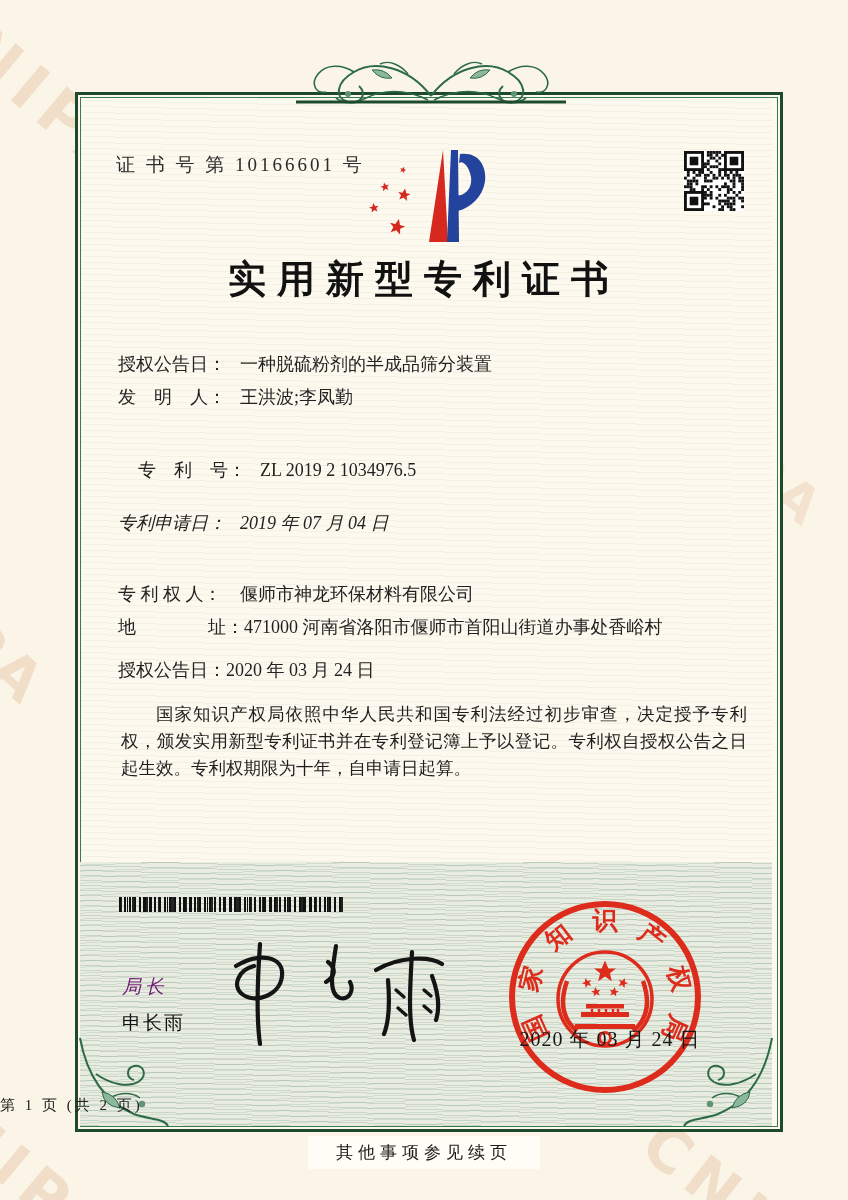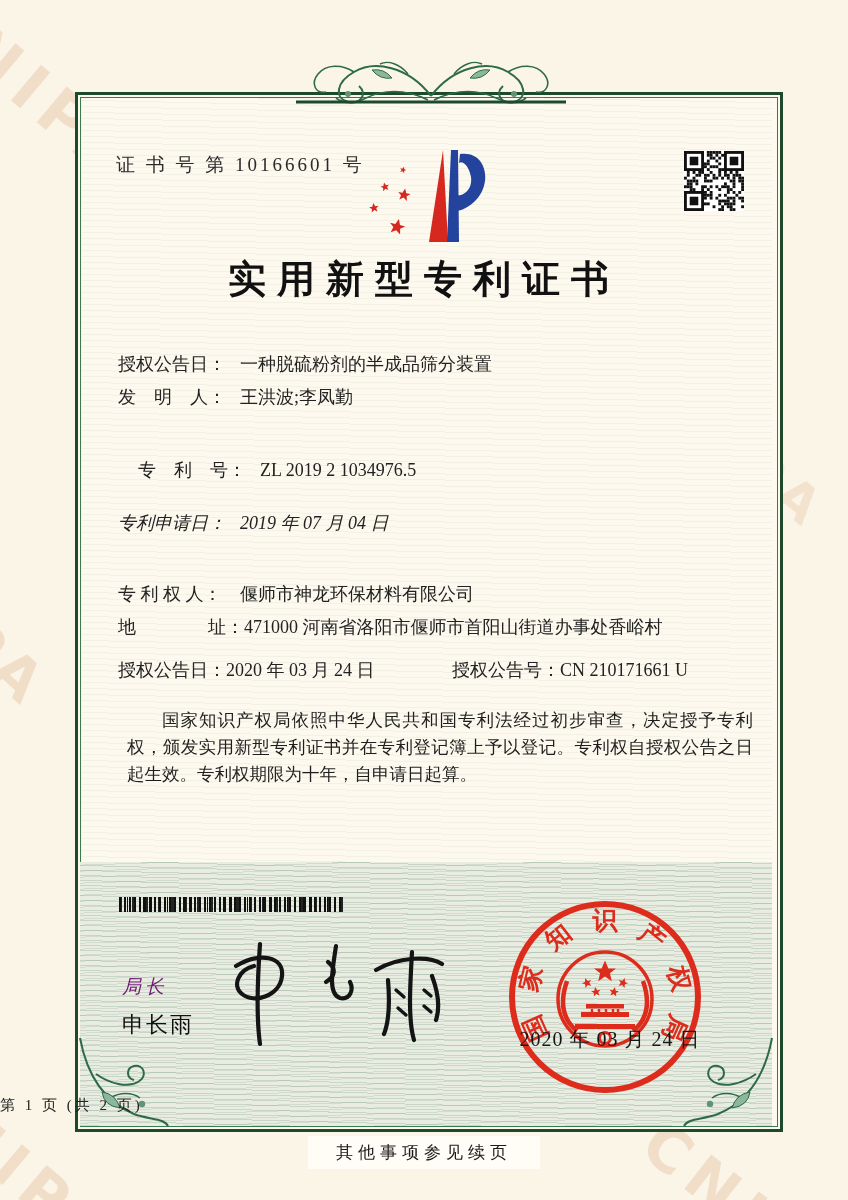--- a/index.html
+++ b/index.html
@@ -28,30 +28,30 @@
   .certno{position:absolute;left:116px;top:146px;font-size:19px;letter-spacing:3px;color:#2b2b2b;margin-top:6px;}
   .title{position:absolute;left:0;top:254px;width:848px;text-align:center;
          font-size:38px;font-weight:bold;letter-spacing:11px;color:#111;}
 
   .field-row{position:absolute;left:118px;width:620px;font-size:18px;color:#222;white-space:nowrap;}
   .field-label{display:inline-block;min-width:122px;}
   .field-value{display:inline-block;}
   .grant2{position:absolute;left:334px;top:0;}
 
   .body-par{position:absolute;left:112px;width:626px;font-size:17.5px;line-height:27px;
-            color:#1e1e1e;text-align:justify;text-indent:2em;margin:15px;font-family:Liberation Serif, serif;}
+            color:#1e1e1e;text-align:justify;text-indent:2em;margin:9px;font-family:Liberation Serif, serif;}
 
   .barcode{position:absolute;left:119px;top:897px;width:224px;height:15px;
            background-image:
              repeating-linear-gradient(90deg,#101010 0 2px,transparent 2px 5px),
              repeating-linear-gradient(90deg,#101010 0 1px,transparent 1px 8px),
              repeating-linear-gradient(90deg,rgba(15,15,15,.9) 0 3px,transparent 3px 13px);}
 
   .sig-title{position:absolute;left:122px;top:974px;font-size:19px;letter-spacing:4px;color:#701a75;font-style:italic;}
-  .sig-name{position:absolute;left:122px;top:1010px;font-size:22px;letter-spacing:2px;color:#111;}
+  .sig-name{position:absolute;left:122px;top:1010px;font-size:19px;letter-spacing:2px;color:#111;}
   .sig-script{position:absolute;left:208px;top:932px;}
 
   .seal{position:absolute;left:505px;top:897px;}
   .seal-date{position:absolute;left:512px;top:1026px;width:196px;text-align:center;
              font-size:20px;color:#161616;letter-spacing:1px;}
 
   .pageinfo{position:absolute;left:0;top:1096px;width:848px;text-align:left;
             font-size:15px;letter-spacing:3px;color:#222;}
   .note{position:absolute;left:50%;transform:translateX(-50%);top:1136px;
         background:#fffdf6;padding:5px 28px;font-size:17px;letter-spacing:5px;color:#1a1a1a;}
@@ -292,23 +292,20 @@
   </div>
   <div class="field-row" style="top:563px;margin-top:19px;">
     <span class="field-label">专 利 权 人：</span><span class="field-value">偃师市神龙环保材料有限公司</span>
   </div>
   <div class="field-row" style="top:615px;">
     <span class="field-label">地　　　　址：</span><span class="field-value">471000 河南省洛阳市偃师市首阳山街道办事处香峪村</span>
   </div>
 
   <div class="field-row" style="top:658px;">
     <span>授权公告日：</span><span>2020 年 03 月 24 日</span>
-    <span class="grant2">
-      <span>授权公告号：</span><span>CN 210171661 U</span>
-    </span>
   </div>
 
   <p class="body-par" style="top:692px;">国家知识产权局依照中华人民共和国专利法经过初步审查，决定授予专利权，颁发实用新型专利证书并在专利登记簿上予以登记。专利权自授权公告之日起生效。专利权期限为十年，自申请日起算。</p>
 
   <div class="barcode"></div>
 
   <div class="sig-title">局长</div>
   <div class="sig-name">申长雨</div>
   <svg class="sig-script" width="240" height="115" viewBox="0 0 240 115">
     <g fill="none" stroke="#141414" stroke-width="4.2" stroke-linecap="round">

